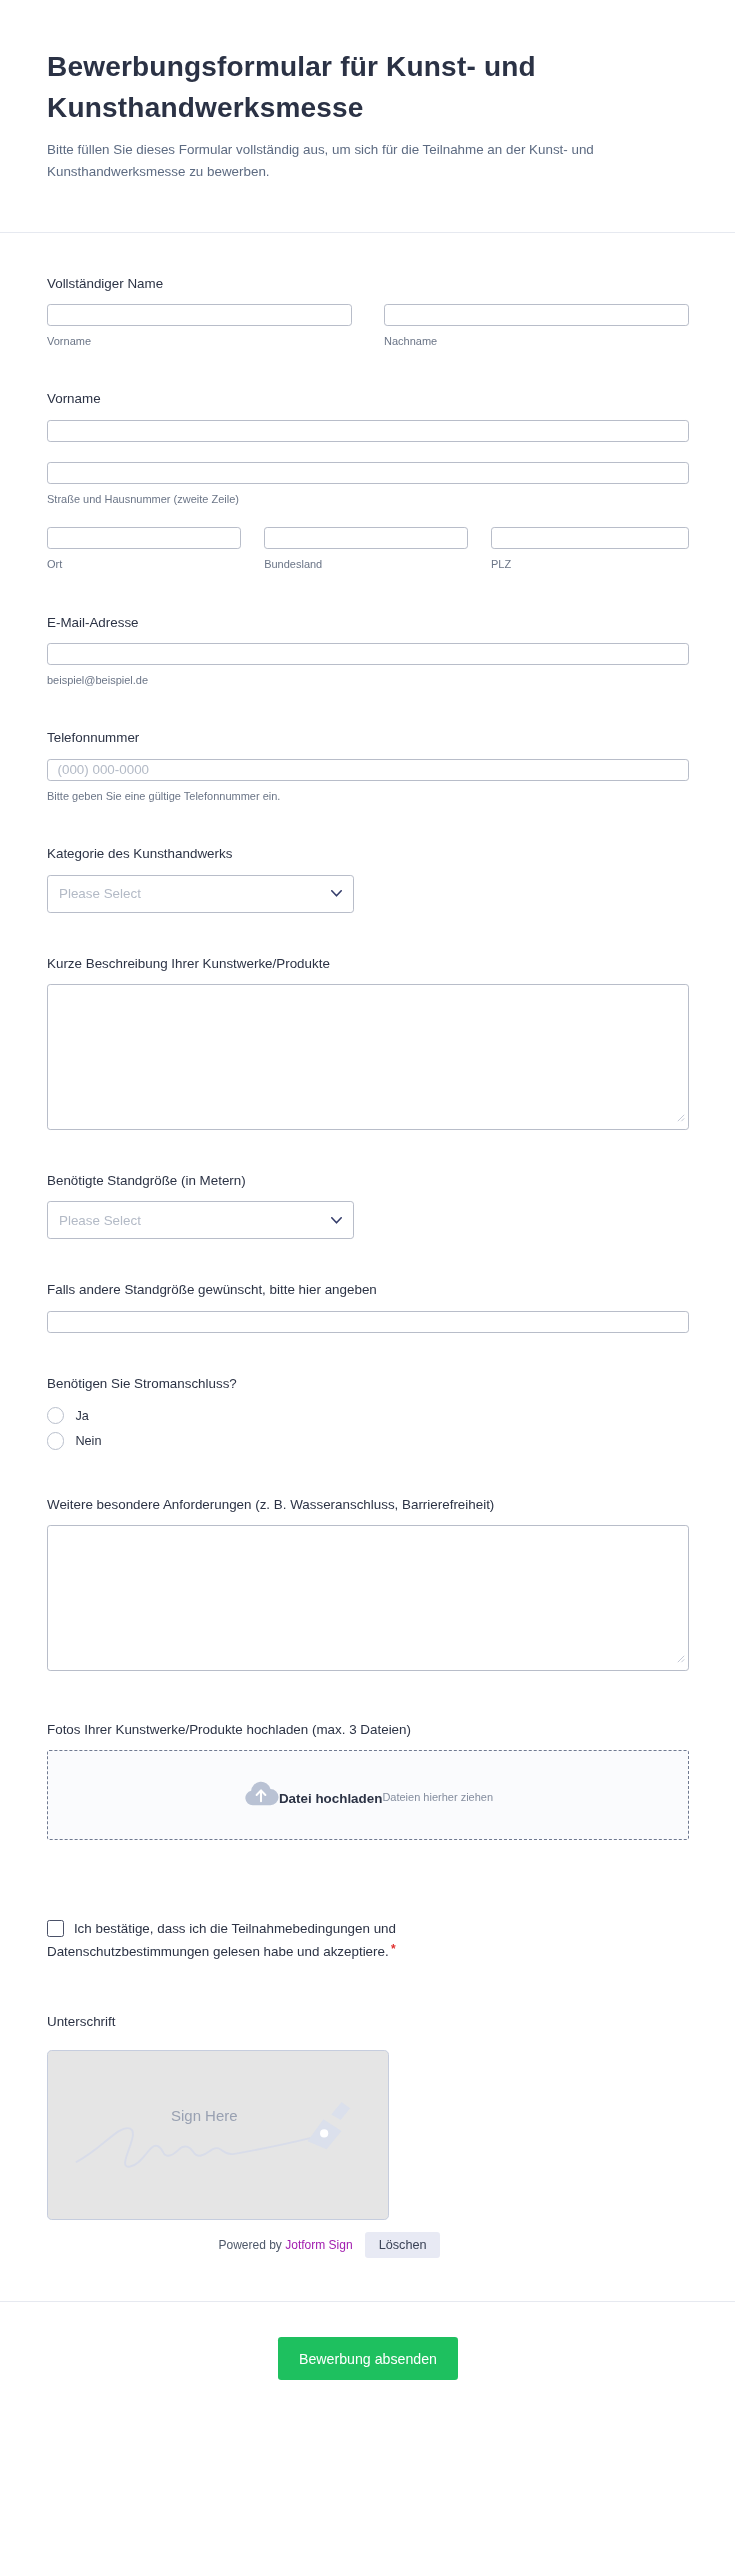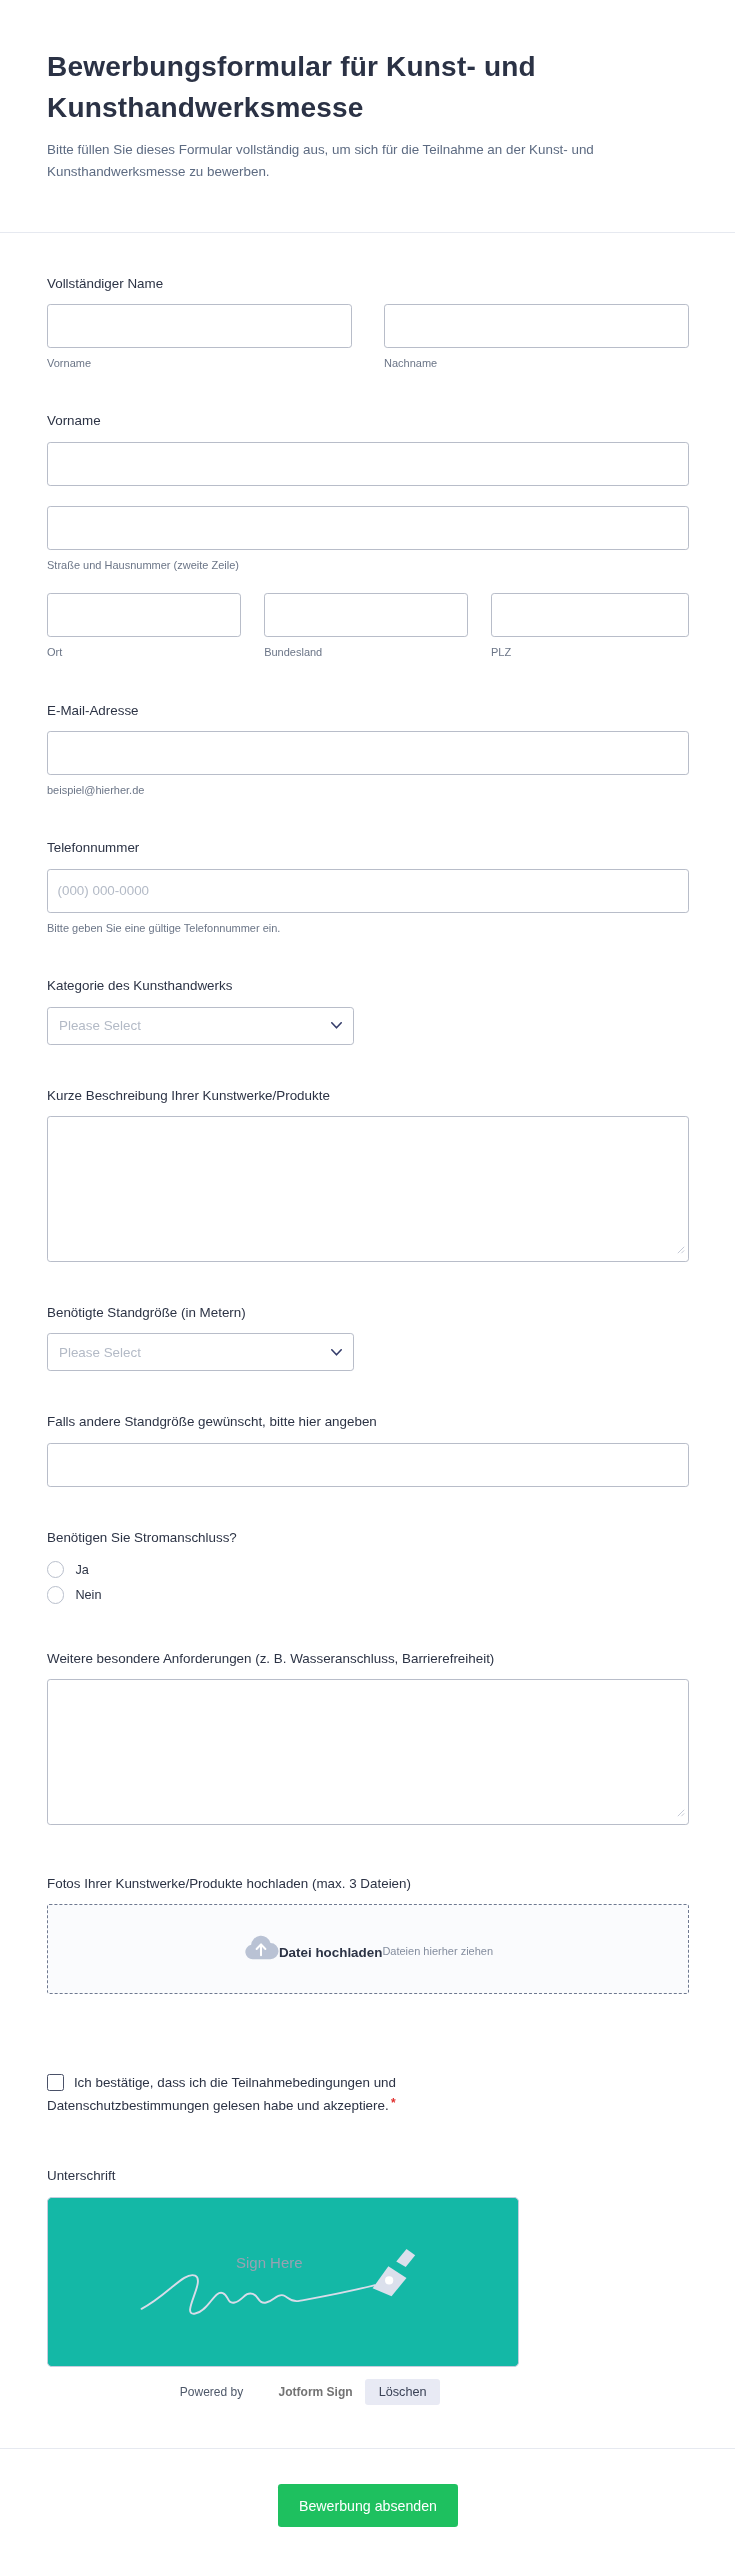--- a/index.html
+++ b/index.html
@@ -41,21 +41,21 @@
     font-weight: 500;
     color: #2c3345;
     line-height: 1.45;
   }
   .ctl-row { margin-top: 11px; }
   .grid-2 { display: grid; grid-template-columns: 1fr 1fr; column-gap: 32px; }
   .grid-3 { display: grid; grid-template-columns: 1fr 1.05fr 1.02fr; column-gap: 23px; }
 
   input.text {
     width: 100%;
-    height: 44px;
+    height: 22px;
     border: 0.8px solid #b8bdc9;
     border-radius: 3.2px;
     background: #fff;
     padding: 0 9.5px;
     font-family: inherit;
     font-size: 13.4px;
     color: #2c3345;
     outline: none;
   }
   input.text::placeholder { color: #b3bac6; }
@@ -143,42 +143,42 @@
     border-radius: 2.4px;
     background: #fff;
     vertical-align: -3.2px;
     margin-right: 10.3px;
   }
   .req-star { color: #e0302f; font-size: 12px; vertical-align: 3.2px; margin-left: 2.4px; font-weight: 700; }
 
   
   .sig-block { margin-top: 49px; }
   .sig-pad {
-    margin-top: 11px;
-    width: 472px;
+    margin-top: 18px;
+    width: 342px;
     height: 170px;
     border: 0.8px solid #c6cdde;
     border-radius: 4.7px;
-    background: #14b8a6;
+    background: #e5e5e5;
     position: relative;
     display: flex;
     align-items: center;
     justify-content: center;
     cursor: crosshair;
   }
   .sig-footer {
     width: 393px;
     margin-top: 12px;
     display: flex;
     align-items: center;
     justify-content: flex-end;
     gap: 12.7px;
   }
   .powered { font-size: 12px; color: #4e5869; }
-  .powered .brand { font-weight: 700; color: #737373; margin-left: 32px; }
+  .powered .brand { font-weight: 400; color: #a21caf; }
   .clear-btn {
     border: none;
     background: #e8eaf4;
     color: #3a4256;
     font-family: inherit;
     font-size: 12.7px;
     padding: 6.3px 13.4px;
     border-radius: 3.2px;
     cursor: pointer;
   }
@@ -250,21 +250,21 @@
           <input class="text" type="text" style="">
           <div class="sublabel">PLZ</div>
         </div>
       </div>
     </section>
 
     <section class="q">
       <div class="q-label">E-Mail-Adresse</div>
       <div class="ctl-row">
         <input class="text half" type="text" style="">
-        <div class="sublabel">beispiel@hierher.de</div>
+        <div class="sublabel">beispiel@beispiel.de</div>
       </div>
     </section>
 
     <section class="q">
       <div class="q-label">Telefonnummer</div>
       <div class="ctl-row">
         <input class="text half" type="text" placeholder="(000) 000-0000" style="">
         <div class="sublabel">Bitte geben Sie eine gültige Telefonnummer ein.</div>
       </div>
     </section>

